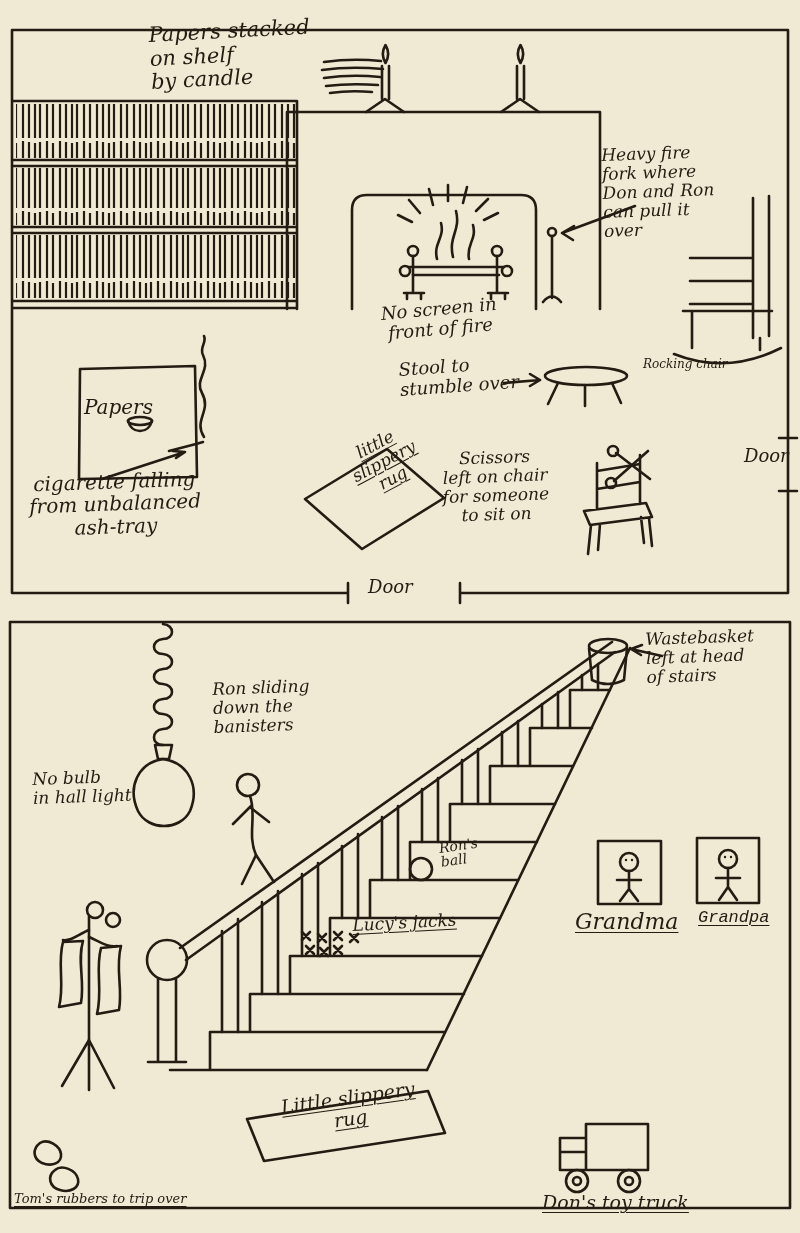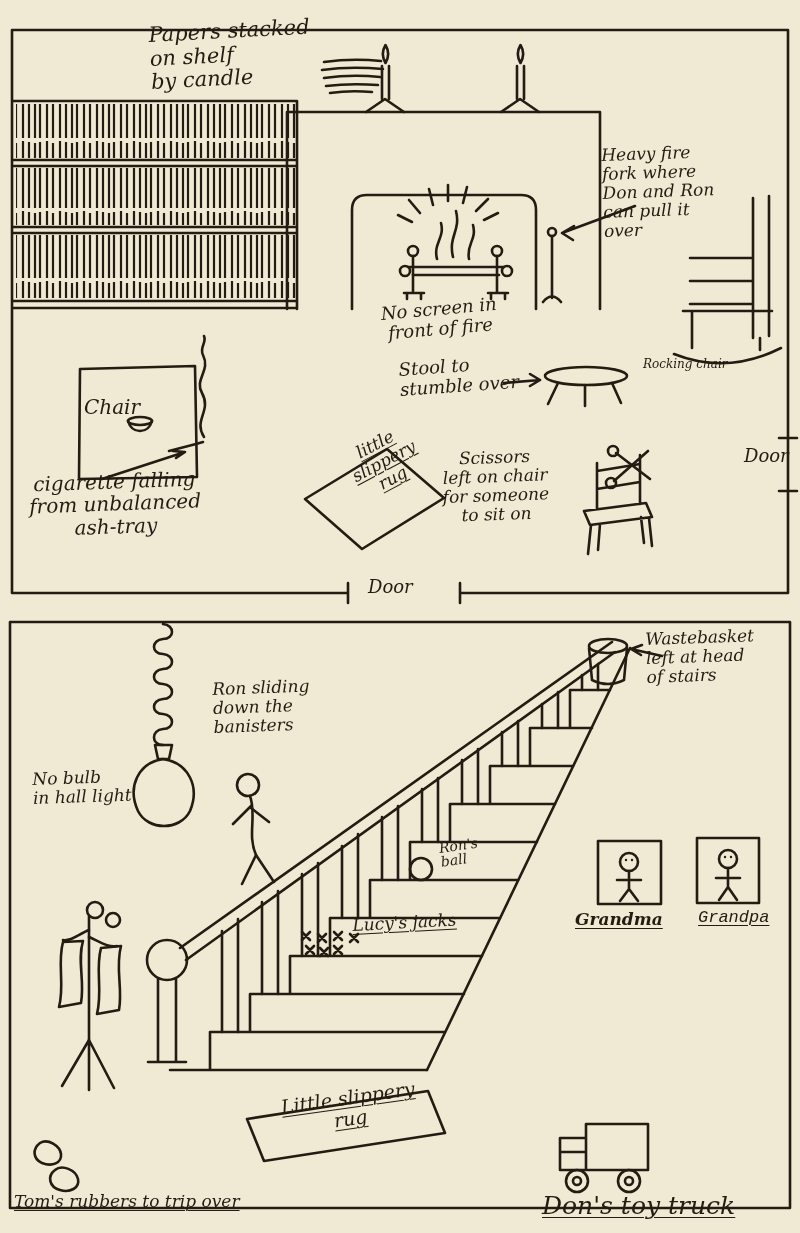--- a/index.html
+++ b/index.html
@@ -193,21 +193,21 @@
 over</div>
 
 <div class="lbl center" style="left:380px;top:304px;font-size:18px;transform:rotate(-5deg);">No screen in
 front of fire</div>
 
 <div class="lbl" style="left:643px;top:358px;font-size:12px;">Rocking chair</div>
 
 <div class="lbl" style="left:398px;top:360px;font-size:18px;transform:rotate(-4deg);">Stool to
 stumble over</div>
 
-<div class="lbl" style="left:84px;top:396px;font-size:20px;">Chair</div>
+<div class="lbl" style="left:84px;top:396px;font-size:20px;">Papers</div>
 
 <div class="lbl center" style="left:12px;top:474px;width:204px;font-size:20px;transform:rotate(-2deg);">cigarette falling
 from unbalanced
 ash-tray</div>
 
 <div class="lbl center ul" style="left:322px;top:462px;width:110px;font-size:17px;transform:rotate(-28deg);">little
 slippery
 rug</div>
 
 <div class="lbl center" style="left:441px;top:450px;font-size:17px;transform:rotate(-2deg);">Scissors
@@ -228,24 +228,24 @@
 
 <div class="lbl" style="left:645px;top:630px;font-size:17px;transform:rotate(-2deg);">Wastebasket
 left at head
 of stairs</div>
 
 <div class="lbl" style="left:438px;top:841px;font-size:14px;line-height:1.0;transform:rotate(-8deg);">Ron's
 ball</div>
 
 <div class="lbl ul" style="left:352px;top:916px;font-size:17px;transform:rotate(-3deg);">Lucy's jacks</div>
 
-<div class="lbl ul" style="left:575px;top:910px;font-size:17px;font-weight:bold;">Grandma</div>
+<div class="lbl ul" style="left:575px;top:910px;font-size:22px;">Grandma</div>
 
 <div class="lbl ul" style="left:698px;top:908px;font-size:17px;font-family:Liberation Mono, monospace;">Grandpa</div>
 
 <div class="lbl center ul" style="left:272px;top:1098px;width:150px;font-size:19px;transform:rotate(-8deg);">Little slippery
 rug</div>
 
-<div class="lbl ul" style="left:14px;top:1192px;font-size:17px;">Tom's rubbers to trip over</div>
-
-<div class="lbl ul" style="left:542px;top:1192px;font-size:25px;">Don's toy truck</div>
+<div class="lbl ul" style="left:14px;top:1192px;font-size:13px;">Tom's rubbers to trip over</div>
+
+<div class="lbl ul" style="left:542px;top:1192px;font-size:19px;">Don's toy truck</div>
 
 </div>
 
 </body></html>

